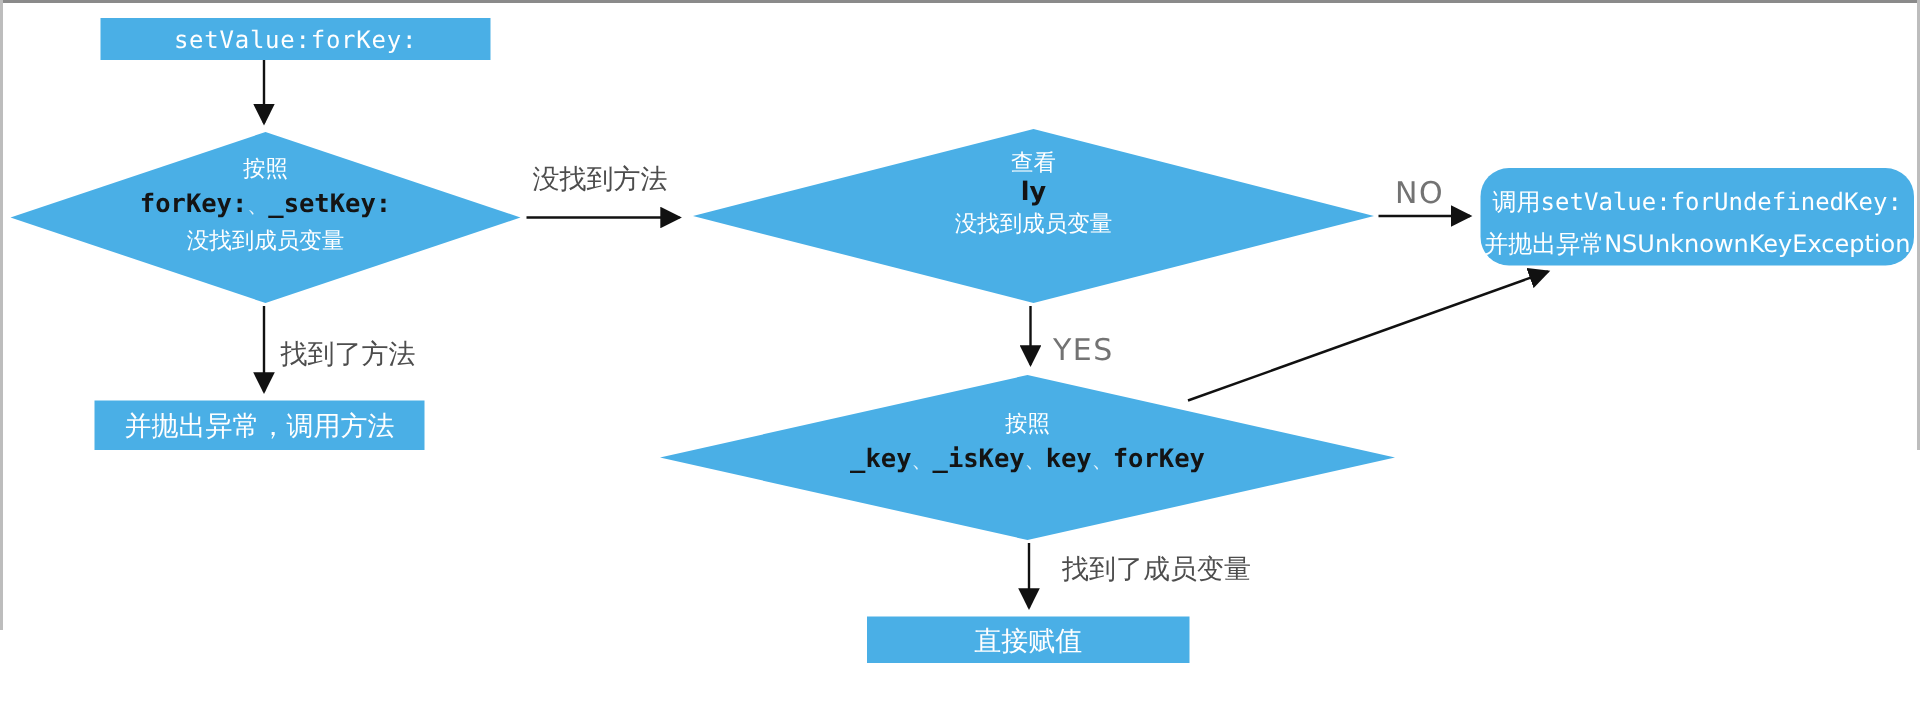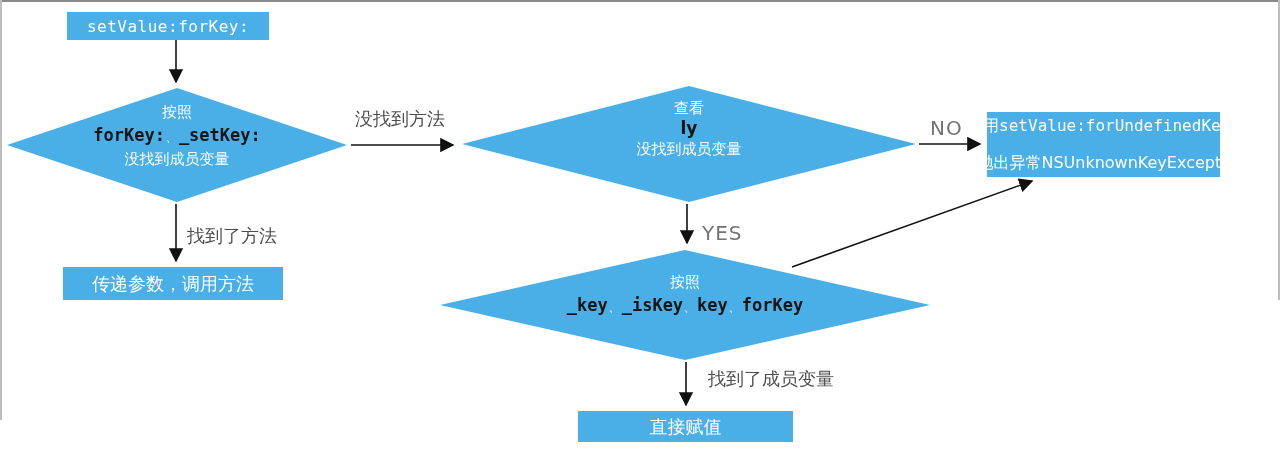--- a/index.html
+++ b/index.html
@@ -13,25 +13,25 @@
   .edge.top { left:0; top:0; width:1280px; height:2px; background:#8a8a8a; }
   .edge.left { left:0; top:0; width:2px; height:420px; }
   .edge.right { right:0; top:0; width:2px; height:300px; }
 
   svg.layer { position:absolute; left:0; top:0; width:1280px; height:470px; }
 
   .node { position:absolute; display:flex; align-items:center; justify-content:center;
           background:var(--accent); color:#fff; text-align:center; white-space:nowrap; }
   .mono { font-family:"DejaVu Sans Mono", monospace; }
 
-  .start-box  { left:67px;  top:12px;  width:202px; height:28px; font-size:16px; letter-spacing:.5px; }
+  .start-box  { left:67px;  top:12px;  width:260px; height:28px; font-size:16px; letter-spacing:.5px; }
   .call-box   { left:63px;  top:267px; width:220px; height:33px; font-size:18px; }
   .assign-box { left:578px; top:411px; width:215px; height:31px; font-size:18px; }
-  .exc-box    { left:987px; top:112px; width:233px; height:65px; flex-direction:column;
-                justify-content:space-between; font-size:16px; line-height:28px; }
+  .exc-box    { left:987px; top:112px; width:289px; height:65px; flex-direction:column;
+                justify-content:flex-end; font-size:16px; line-height:28px;border-radius:19px; }
   .exc-box .mono { font-size:16px; }
 
   .dtext { position:absolute; text-align:center; color:#fff; pointer-events:none; }
   .dtext .zh  { font-size:15px; line-height:21px; }
   .dtext .code{ font-family:"DejaVu Sans Mono", monospace; color:var(--ink);
                 font-weight:600; font-size:17px; }
   .dtext .codeline { line-height:25px; white-space:nowrap; }
   .dtext .sep { color:#eaf6fd; font-size:14px; }
   .dtext .codesans { color:var(--ink); font-weight:600; font-size:17px;
                      line-height:19px; font-family:"DejaVu Sans", sans-serif; }
@@ -63,21 +63,21 @@
     <line x1="351" y1="145" x2="453" y2="145" stroke="#111" stroke-width="1.6" marker-end="url(#ah)"></line>
     <line x1="176" y1="204" x2="176" y2="261" stroke="#111" stroke-width="1.6" marker-end="url(#ah)"></line>
     <line x1="919" y1="144" x2="980" y2="144" stroke="#111" stroke-width="1.6" marker-end="url(#ah)"></line>
     <line x1="687" y1="204" x2="687" y2="243" stroke="#111" stroke-width="1.6" marker-end="url(#ah)"></line>
     <line x1="686" y1="362" x2="686" y2="405" stroke="#111" stroke-width="1.6" marker-end="url(#ah)"></line>
     <line x1="792" y1="267" x2="1032" y2="181" stroke="#111" stroke-width="1.6" marker-end="url(#ah)"></line>
   </svg>
 
   <div class="node start-box mono">setValue:forKey:</div>
 
-  <div class="node call-box">传递参数，调用方法</div>
+  <div class="node call-box">并抛出异常，调用方法</div>
 
   <div class="node exc-box">
     <div><span>调用</span><span class="mono">setValue:forUndefinedKey:</span></div>
     <div><span>并抛出异常</span><span>NSUnknownKeyException</span></div>
   </div>
 
   <div class="node assign-box">直接赋值</div>
 
   <div class="dtext" style="left:27px; top:102px; width:300px;">
     <div class="zh">按照</div>

